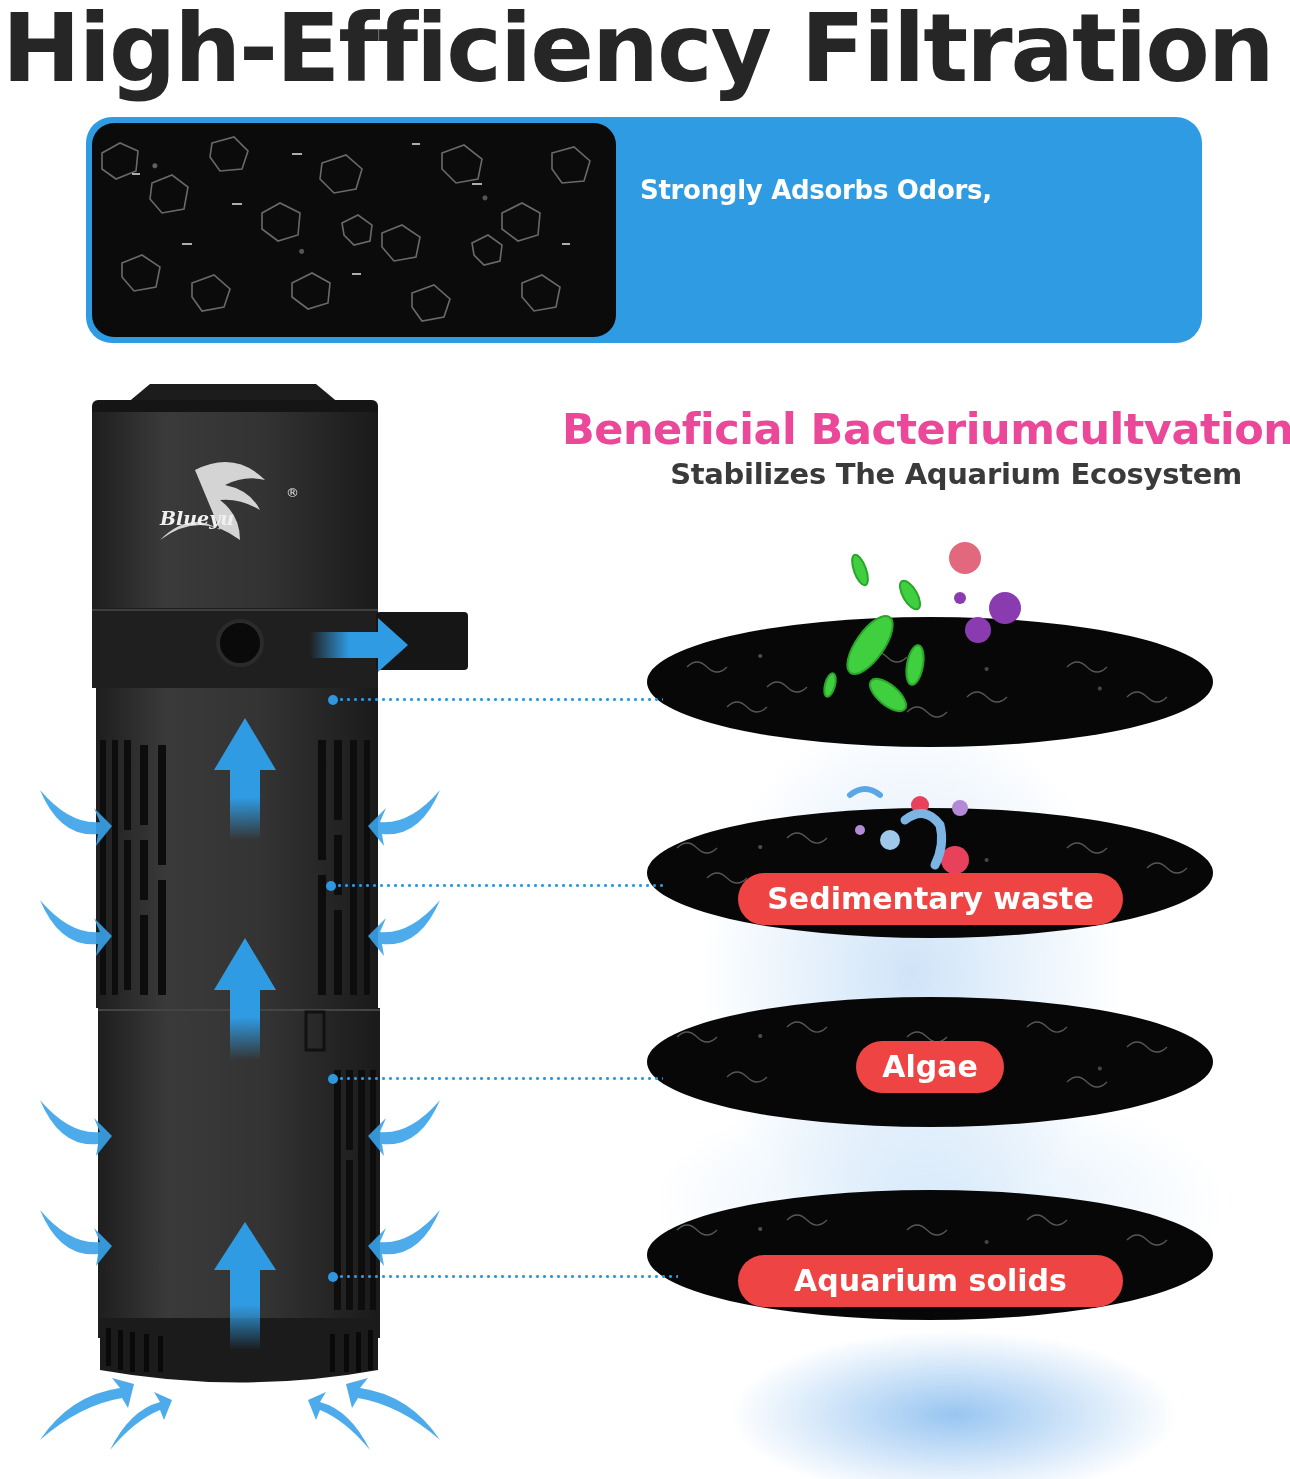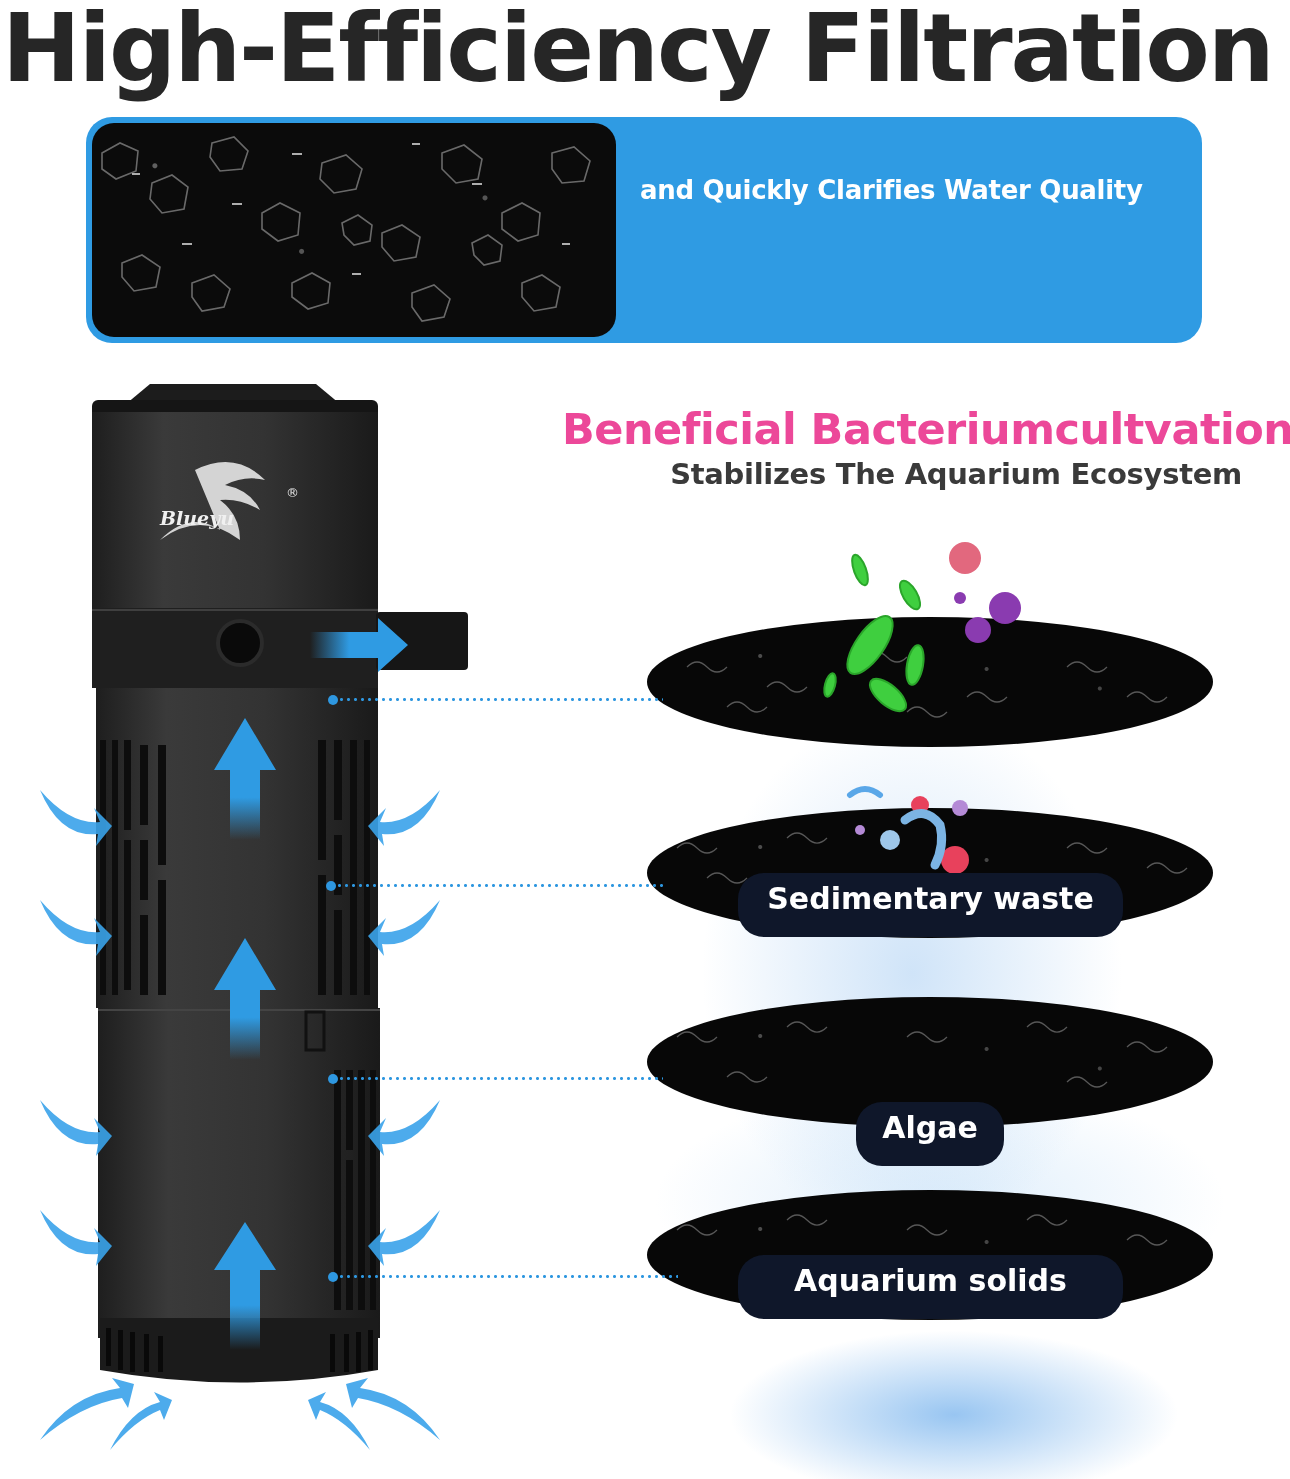--- a/index.html
+++ b/index.html
@@ -66,26 +66,26 @@
       #070707;
     overflow: hidden;
   }
   .disc svg.tex { position: absolute; inset: 0; }
   .disc-1 { top: 617px; height: 130px; }
   .disc-2 { top: 808px; height: 130px; }
   .disc-3 { top: 997px; height: 130px; }
   .disc-4 { top: 1190px; height: 130px; }
 
   .pill {
-    position: absolute; height: 64px; border-radius: 26px; background: #0f172a;
+    position: absolute; height: 52px; border-radius: 26px; background: #ef4444;
     color: #ffffff; font-weight: bold; font-size: 30px; line-height: 52px;
     text-align: center; white-space: nowrap;
   }
   .pill-1 { left: 738px; top: 873px; width: 385px; }
-  .pill-2 { left: 856px; top: 1102px; width: 148px; }
+  .pill-2 { left: 856px; top: 1041px; width: 148px; }
   .pill-3 { left: 738px; top: 1255px; width: 385px; }
 
   .microbes { position: absolute; left: 800px; top: 530px; width: 260px; height: 200px; }
   .particles { position: absolute; left: 820px; top: 780px; width: 200px; height: 100px; }
 
   
   .leader {
     position: absolute; height: 3px;
     background-image: radial-gradient(circle, #2e97e0 1.3px, transparent 1.6px);
     background-size: 7px 3px; background-repeat: repeat-x;
@@ -129,21 +129,21 @@
       <rect x="260" y="150" width="9" height="2"></rect>
         <rect x="380" y="60" width="10" height="2"></rect>
       <rect x="470" y="120" width="8" height="2"></rect>
         <rect x="90" y="120" width="10" height="2"></rect>
       <rect x="320" y="20" width="8" height="2"></rect>
         <rect x="200" y="30" width="10" height="2"></rect>
     </g>
   </svg>
 </div>
 <div class="panel-text">
-  <div>and Quickly Clarifies Water Quality</div>
+  <div>Strongly Adsorbs Odors,</div>
 </div>
 
 <div class="sub-title">Beneficial Bacteriumcultvation</div>
 <div class="sub-caption">Stabilizes The Aquarium Ecosystem</div>
 
 <div class="water"></div>
 
 <div class="disc disc-1">
   <svg class="tex" width="566" height="130" viewBox="0 0 566 130">
     <g fill="none" stroke="#7a7a7a" stroke-width="1.2" opacity="0.7">

